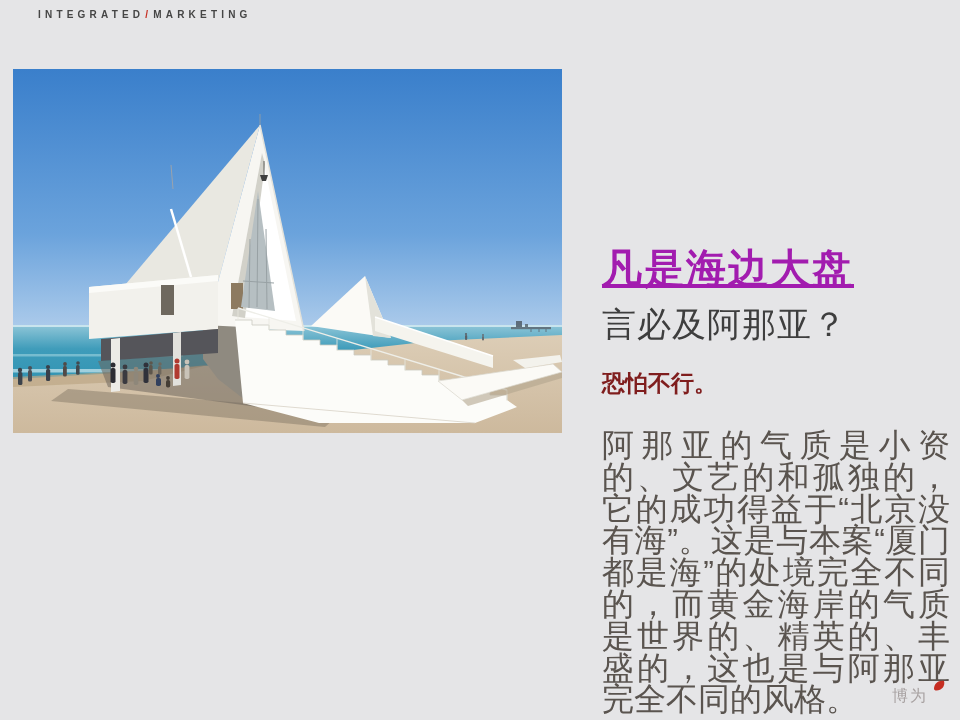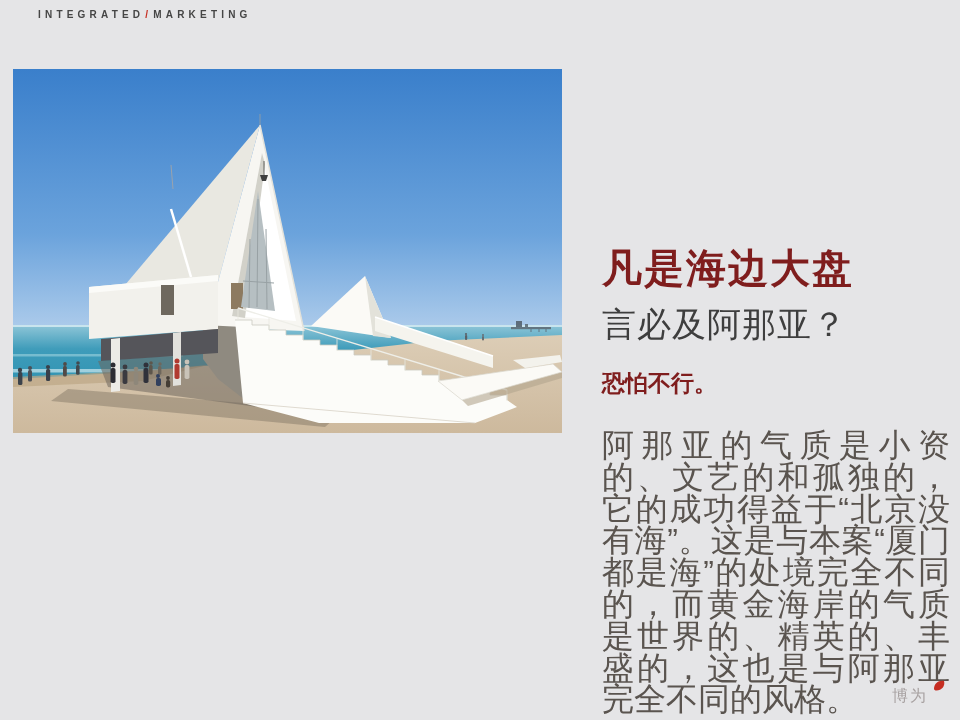--- a/index.html
+++ b/index.html
@@ -22,22 +22,22 @@
   
   .photo{
     position:absolute;left:13px;top:69px;width:549px;height:364px;
     overflow:hidden;background:#9cc0e4;
   }
   .photo svg{display:block;}
 
   
   .title1{
     position:absolute;left:602px;top:244px;width:350px;
-    font-size:40px;line-height:48px;font-weight:900;color:#7f1d1d;
-    letter-spacing:2px;white-space:nowrap;
+    font-size:40px;line-height:48px;font-weight:900;color:#a21caf;
+    letter-spacing:2px;white-space:nowrap;text-decoration:underline;
   }
   .title2{
     position:absolute;left:602px;top:303px;width:350px;
     font-size:34px;line-height:42px;font-weight:400;color:#3e3e3e;
     letter-spacing:1px;white-space:nowrap;
   }
   .subtitle{
     position:absolute;left:602px;top:368px;width:350px;
     font-size:23px;line-height:30px;font-weight:800;color:#7f1d1d;
   }

